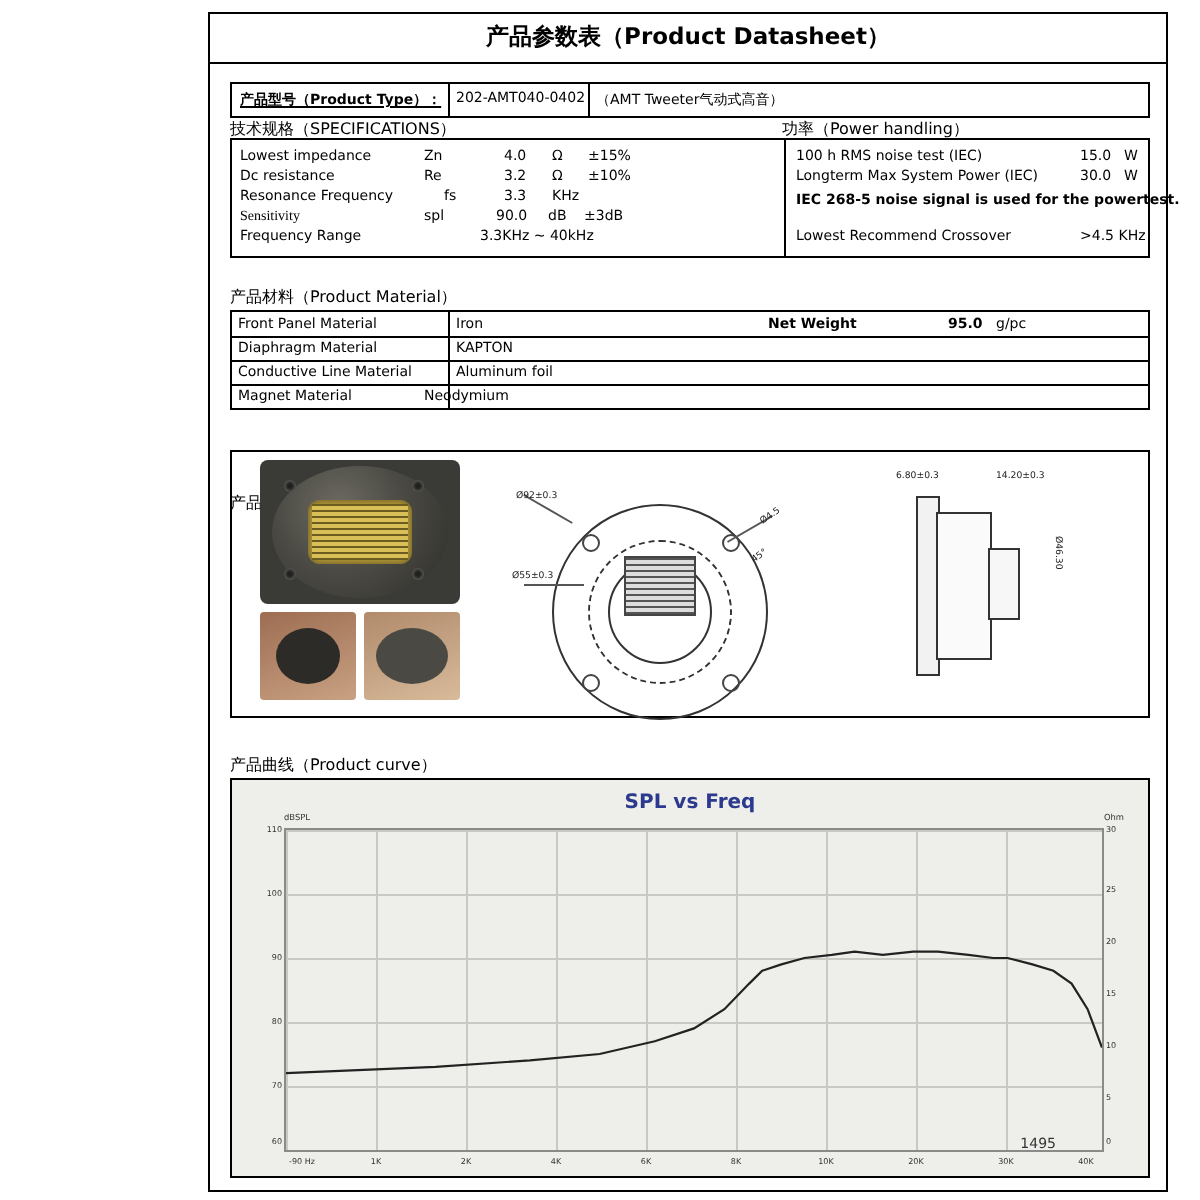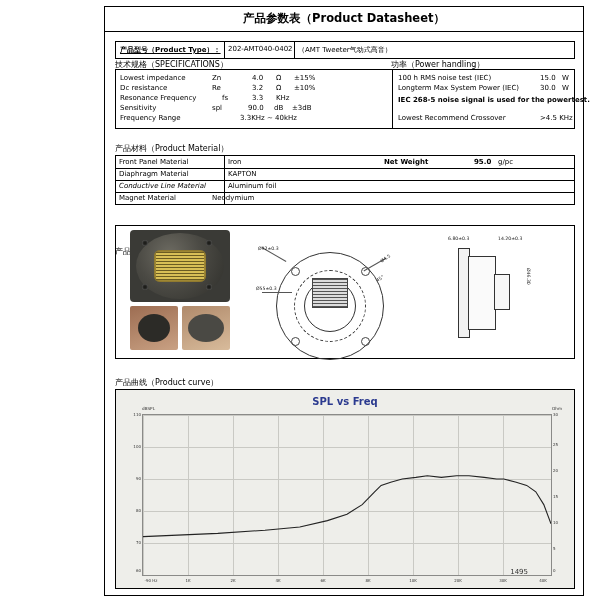--- a/index.html
+++ b/index.html
@@ -102,21 +102,21 @@
       <div class="cell" style="left:96px;top:14px;">Re</div>
       <div class="cell" style="left:136px;top:14px;">3.2</div>
       <div class="cell" style="left:160px;top:14px;">Ω</div>
       <div class="cell" style="left:178px;top:14px;">±10%</div>
 
       <div class="cell" style="left:4px;top:24px;">Resonance Frequency</div>
       <div class="cell" style="left:96px;top:24px;margin-left:10px;">fs</div>
       <div class="cell" style="left:136px;top:24px;">3.3</div>
       <div class="cell" style="left:160px;top:24px;">KHz</div>
 
-      <div class="cell" style="left:4px;top:34px;">Sensitivity</div>
+      <div class="cell" style="left:4px;top:34px;font-family:Liberation Serif, serif;">Sensitivity</div>
       <div class="cell" style="left:96px;top:34px;">spl</div>
       <div class="cell" style="left:132px;top:34px;">90.0</div>
       <div class="cell" style="left:158px;top:34px;">dB</div>
       <div class="cell" style="left:176px;top:34px;">±3dB</div>
 
       <div class="cell" style="left:4px;top:44px;">Frequency Range</div>
       <div class="cell" style="left:124px;top:44px;">3.3KHz ~ 40kHz</div>
 
       <div class="cell" style="left:282px;top:4px;">100 h RMS noise test (IEC)</div>
       <div class="cell" style="left:424px;top:4px;">15.0</div>
@@ -136,21 +136,21 @@
     <div class="matbox">
       <div class="vline" style="left:108px;"></div>
       <div class="hline" style="top:12px;"></div>
       <div class="hline" style="top:24px;"></div>
       <div class="hline" style="top:36px;"></div>
 
       <div class="cell" style="left:3px;top:2px;">Front Panel Material</div>
       <div class="cell" style="left:112px;top:2px;">Iron</div>
       <div class="cell" style="left:3px;top:14px;">Diaphragm Material</div>
       <div class="cell" style="left:112px;top:14px;">KAPTON</div>
-      <div class="cell" style="left:3px;top:26px;font-style:italic;">Conductive Line Material</div>
+      <div class="cell" style="left:3px;top:26px;">Conductive Line Material</div>
       <div class="cell" style="left:112px;top:26px;">Aluminum foil</div>
       <div class="cell" style="left:3px;top:38px;">Magnet Material</div>
       <div class="cell" style="left:96px;top:38px;">Neodymium</div>
 
       <div class="cell b" style="left:268px;top:2px;">Net Weight</div>
       <div class="cell b" style="left:358px;top:2px;">95.0</div>
       <div class="cell" style="left:382px;top:2px;">g/pc</div>
     </div>
 
     <div class="sec-label" style="left:10px;top:206px;margin-top:33px;">产品图片（Product Photoes）</div>

